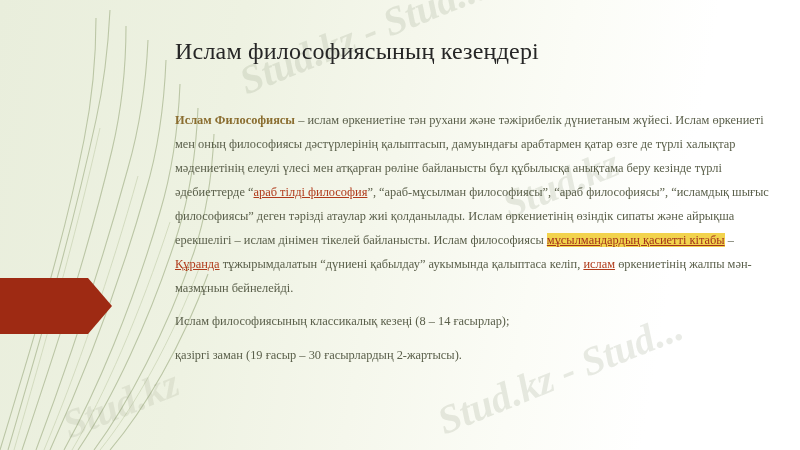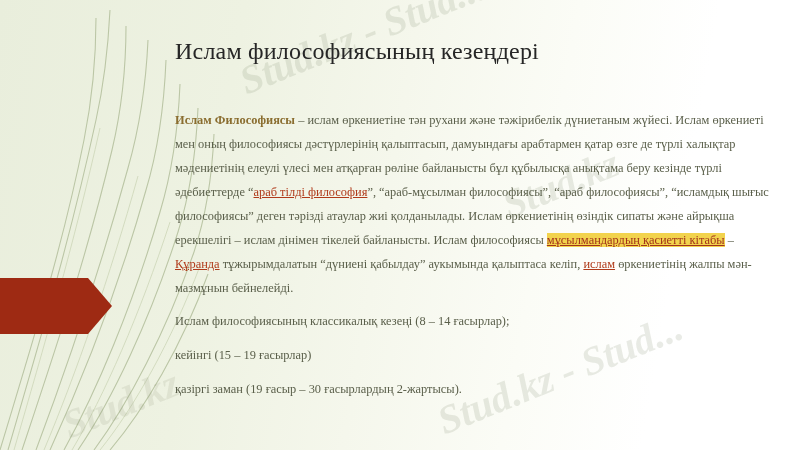--- a/index.html
+++ b/index.html
@@ -137,19 +137,18 @@
 
     <div class="title">Ислам философиясының кезеңдері</div>
 
     <div class="body-block">
 
       <p class="para"><span class="lead">Ислам Философиясы</span><span> – ислам өркениетіне тән рухани және тәжірибелік дүниетаным жүйесі. Ислам өркениеті мен оның философиясы дәстүрлерінің қалыптасып, дамуындағы арабтармен қатар өзге де түрлі халықтар мәдениетінің елеулі үлесі мен атқарған рөліне байланысты бұл құбылысқа анықтама беру кезінде түрлі әдебиеттерде “</span><span class="link">араб тілді философия</span><span>”, “араб-мұсылман философиясы”, “араб философиясы”, “исламдық шығыс философиясы” деген тәрізді атаулар жиі қолданылады. Ислам өркениетінің өзіндік сипаты және айрықша ерекшелігі – ислам дінімен тікелей байланысты. Ислам философиясы </span><span class="link hl">мұсылмандардың қасиетті кітабы</span><span> – </span><span class="link">Құранда</span><span> тұжырымдалатын “дүниені қабылдау” аукымында қалыптаса келіп, </span><span class="link">ислам</span><span> өркениетінің жалпы мән-мазмұнын бейнелейді.</span></p>
 
 
       <p class="para tight">Ислам философиясының классикалық кезеңі (8 – 14 ғасырлар);</p>
 
-      <p class="para tight">кейінгі (15 – 19 ғасырлар)</p>
 
       <p class="para">қазіргі заман (19 ғасыр – 30 ғасырлардың 2-жартысы).</p>
 
     </div>
   </div>
 </div>
 
 </body></html>

